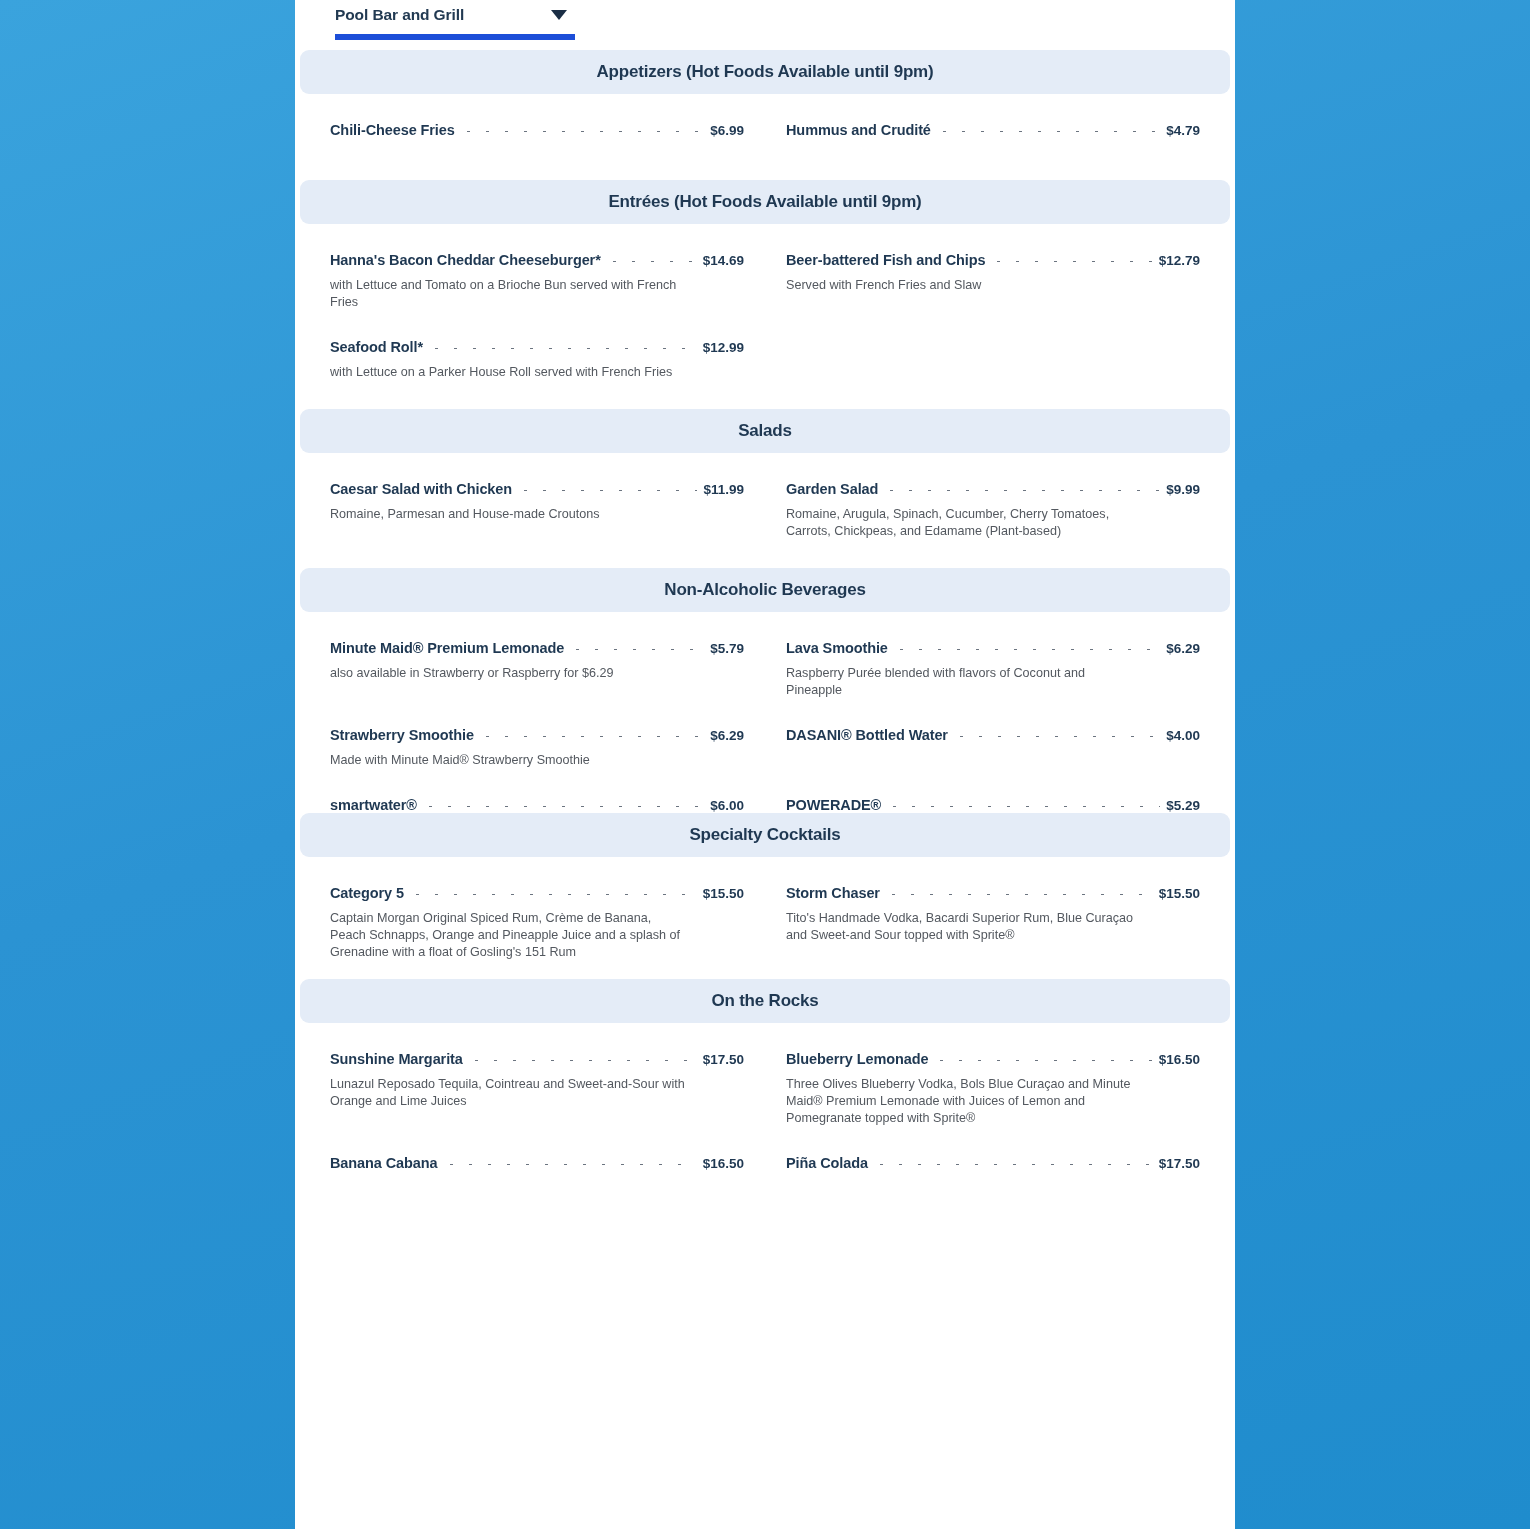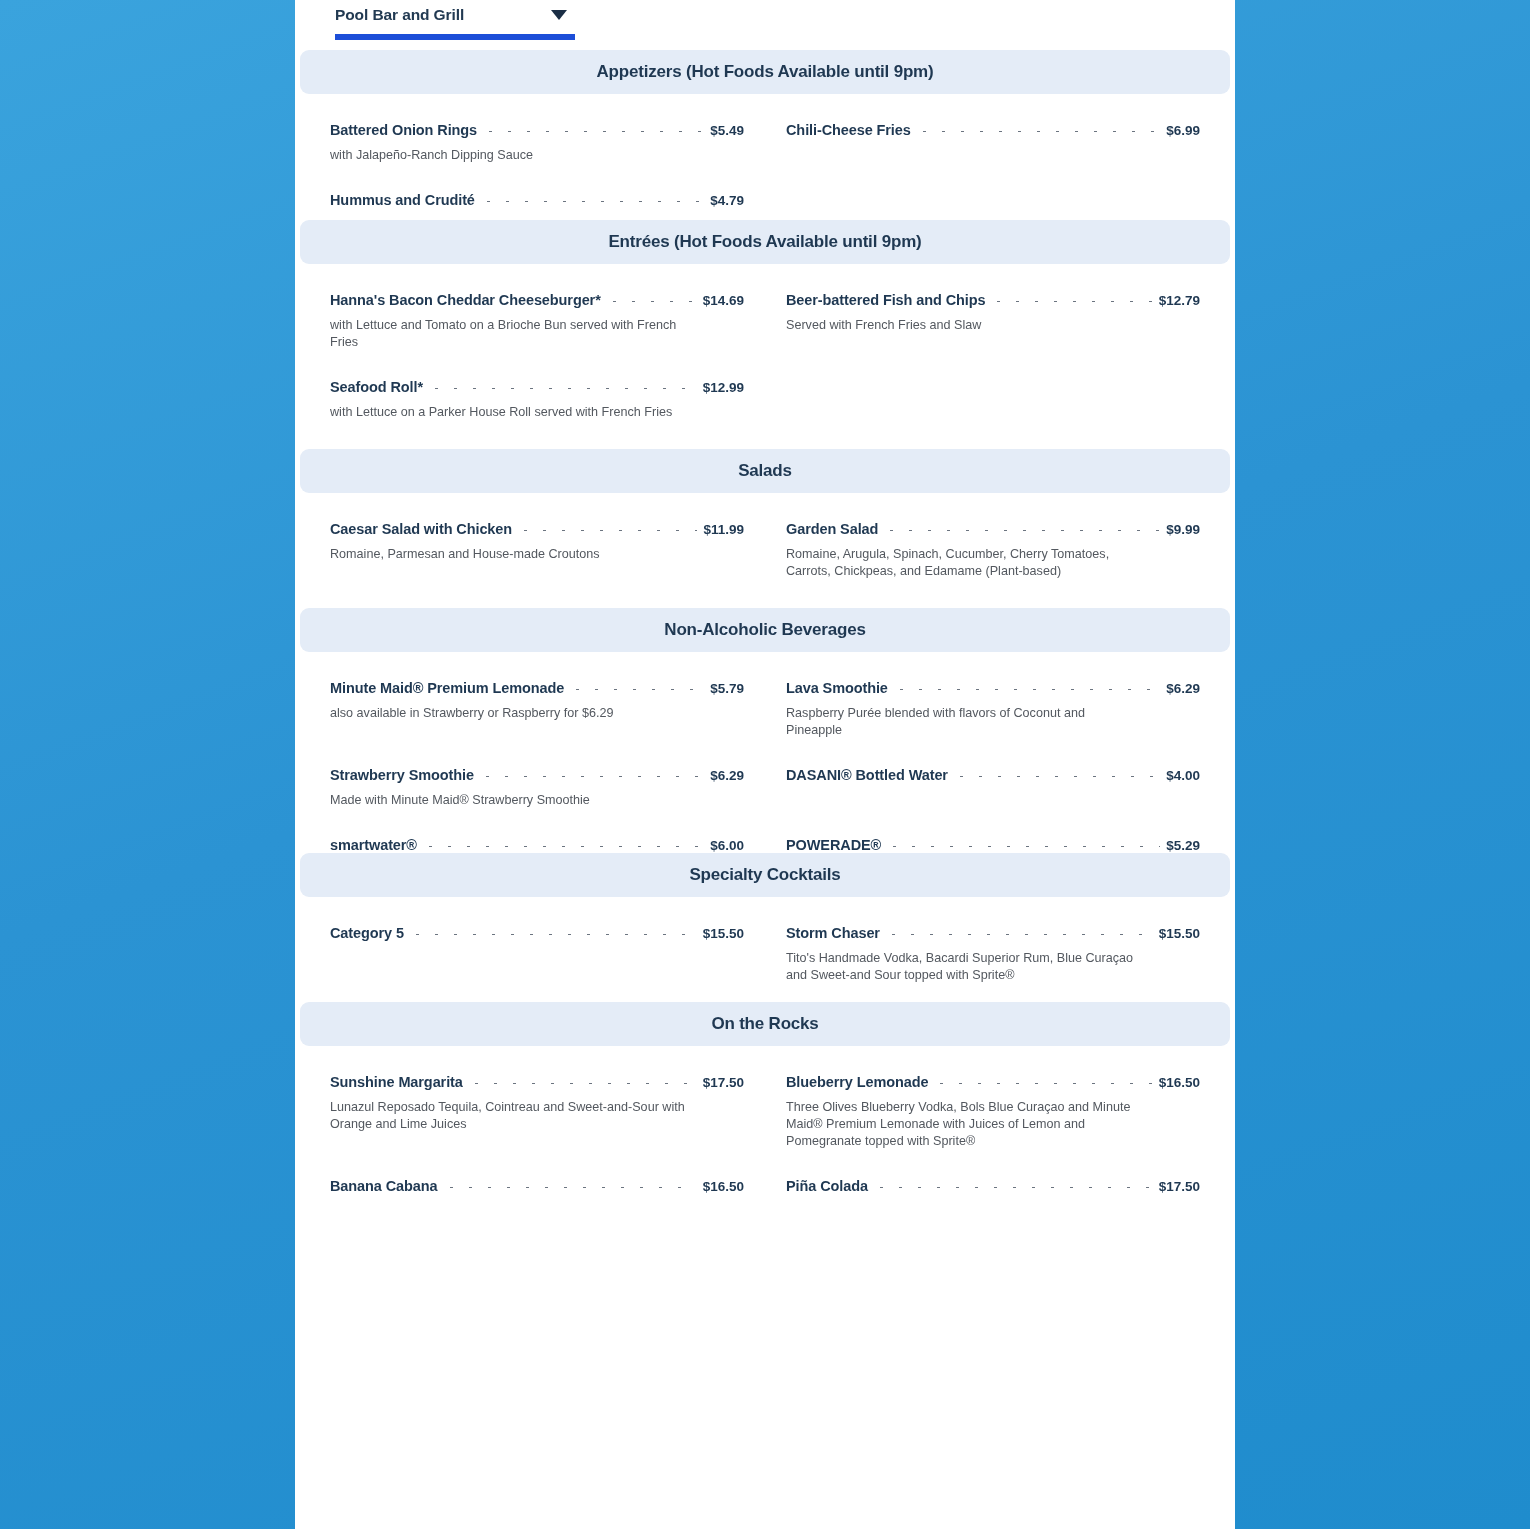--- a/index.html
+++ b/index.html
@@ -137,36 +137,28 @@
 <body>
 
 <div class="card">
 
   <div class="venue-select">
     <span class="venue-select-label">Pool Bar and Grill</span>
     <span class="chevron-down"></span>
   </div>
 
   <div id="sections-root" style="padding-top:50px;">
-      <div style="padding-bottom: 12px;">
+      <div style="padding-bottom: 42px;">
         <div class="section-header">
           <div class="section-header-title">Appetizers (Hot Foods Available until 9pm)</div>
         </div>
         <div class="section-body">
           <div class="menu-grid">
             <div class="menu-cell">
               <div class="item-line">
-                <span class="item-name">Battered Onion Rings</span>
-                <span class="leader"></span>
-                <span class="item-price">$5.49</span>
-              </div>
-              <div class="item-desc">with Jalapeño-Ranch Dipping Sauce</div>
-            </div>
-            <div class="menu-cell">
-              <div class="item-line">
                 <span class="item-name">Chili-Cheese Fries</span>
                 <span class="leader"></span>
                 <span class="item-price">$6.99</span>
               </div>
             </div>
             <div class="menu-cell">
               <div class="item-line">
                 <span class="item-name">Hummus and Crudité</span>
                 <span class="leader"></span>
                 <span class="item-price">$4.79</span>
@@ -293,20 +285,21 @@
           <div class="section-header-title">Specialty Cocktails</div>
         </div>
         <div class="section-body">
           <div class="menu-grid">
             <div class="menu-cell">
               <div class="item-line">
                 <span class="item-name">Category 5</span>
                 <span class="leader"></span>
                 <span class="item-price">$15.50</span>
               </div>
+              <div class="item-desc">Captain Morgan Original Spiced Rum, Crème de Banana, Peach Schnapps, Orange and Pineapple Juice and a splash of Grenadine with a float of Gosling's 151 Rum</div>
             </div>
             <div class="menu-cell">
               <div class="item-line">
                 <span class="item-name">Storm Chaser</span>
                 <span class="leader"></span>
                 <span class="item-price">$15.50</span>
               </div>
               <div class="item-desc">Tito's Handmade Vodka, Bacardi Superior Rum, Blue Curaçao and Sweet-and Sour topped with Sprite®</div>
             </div>
           </div>

